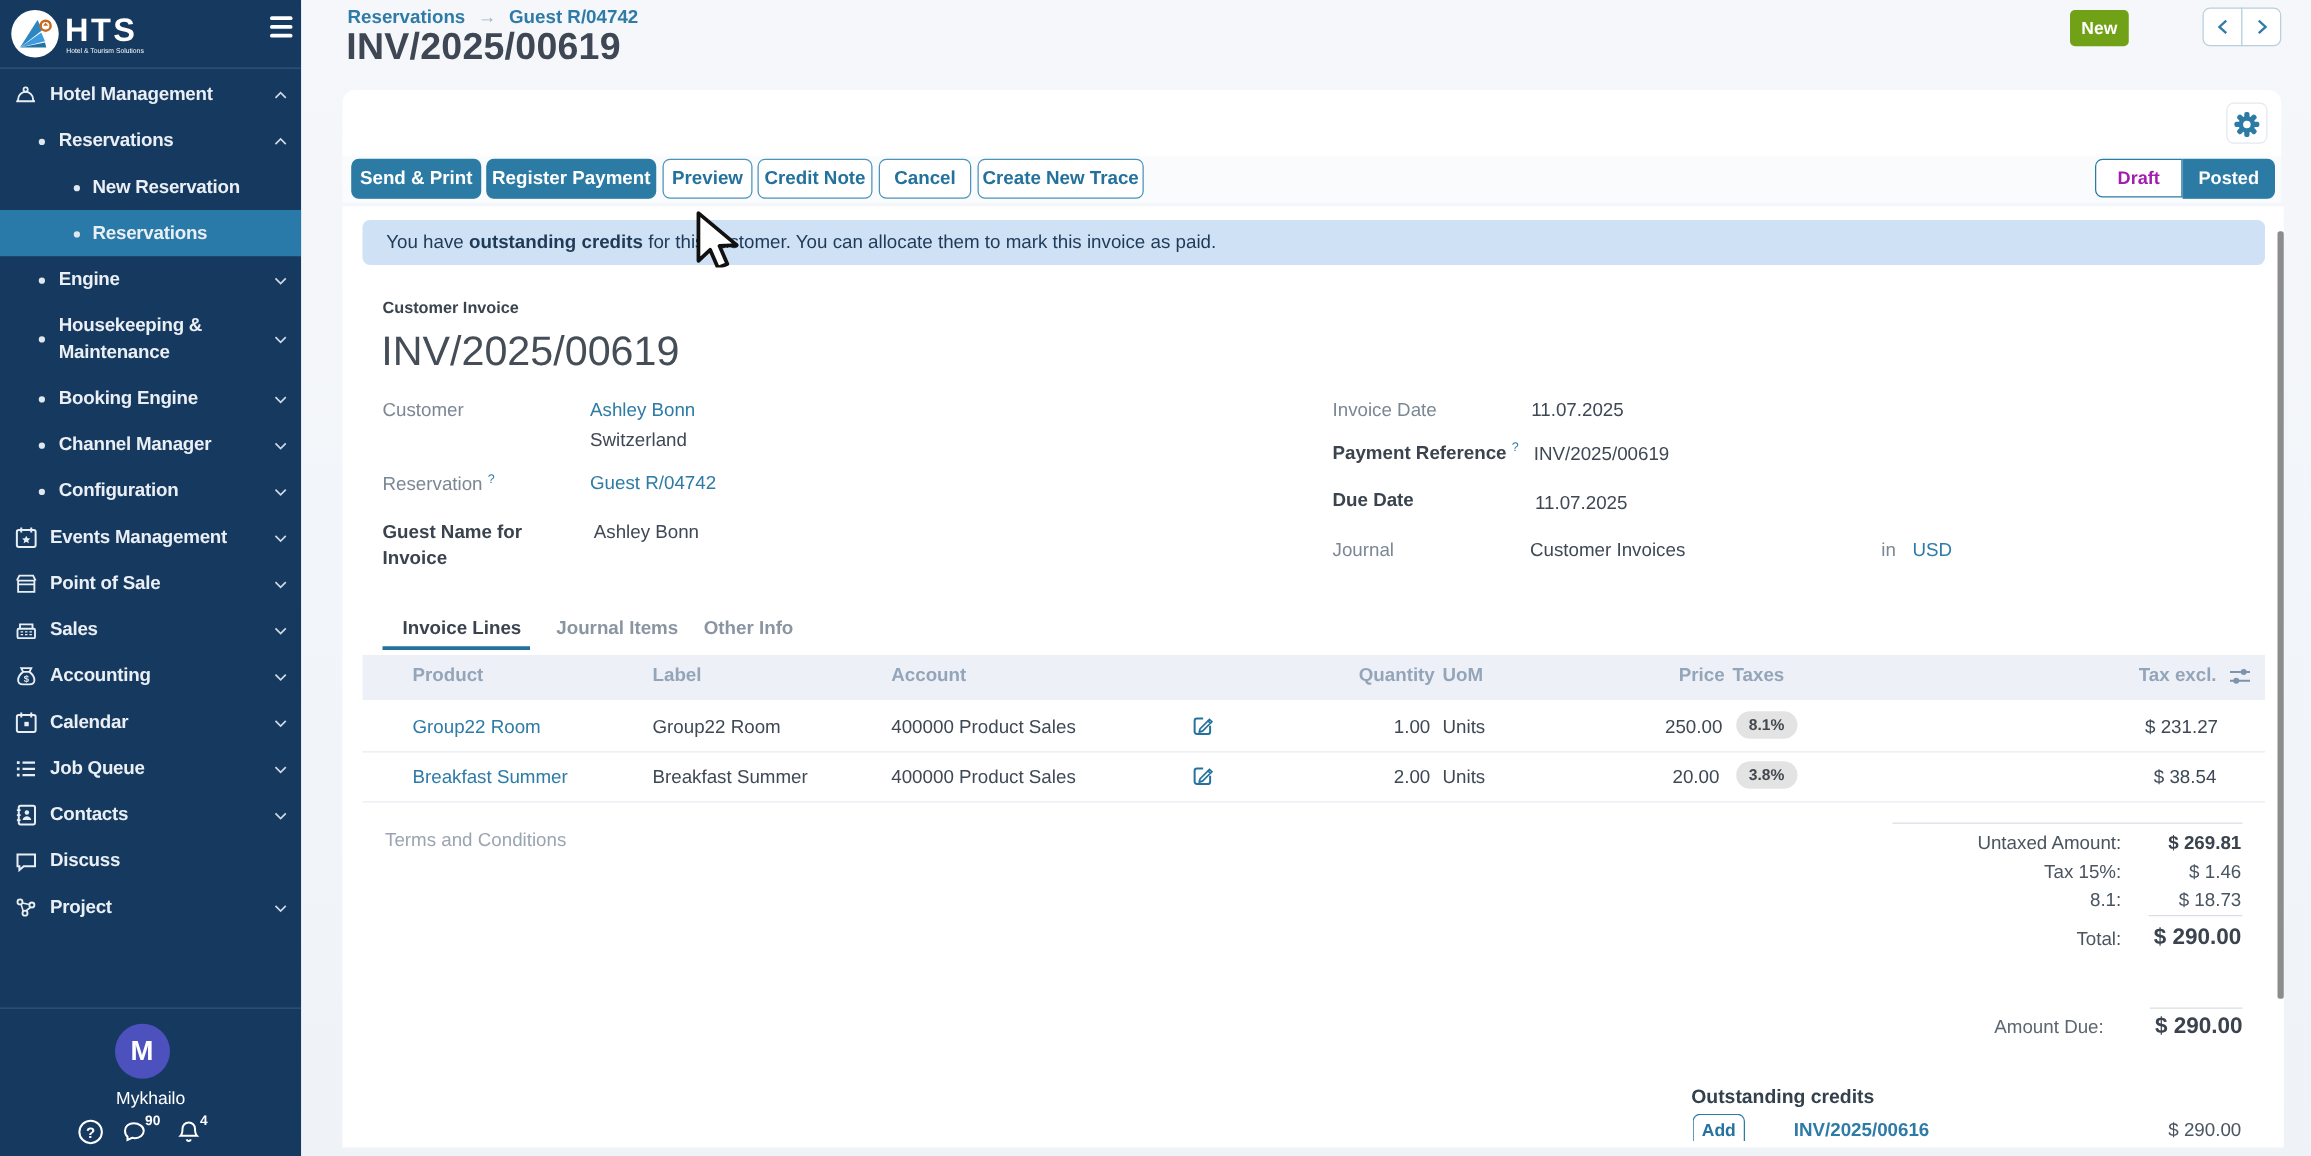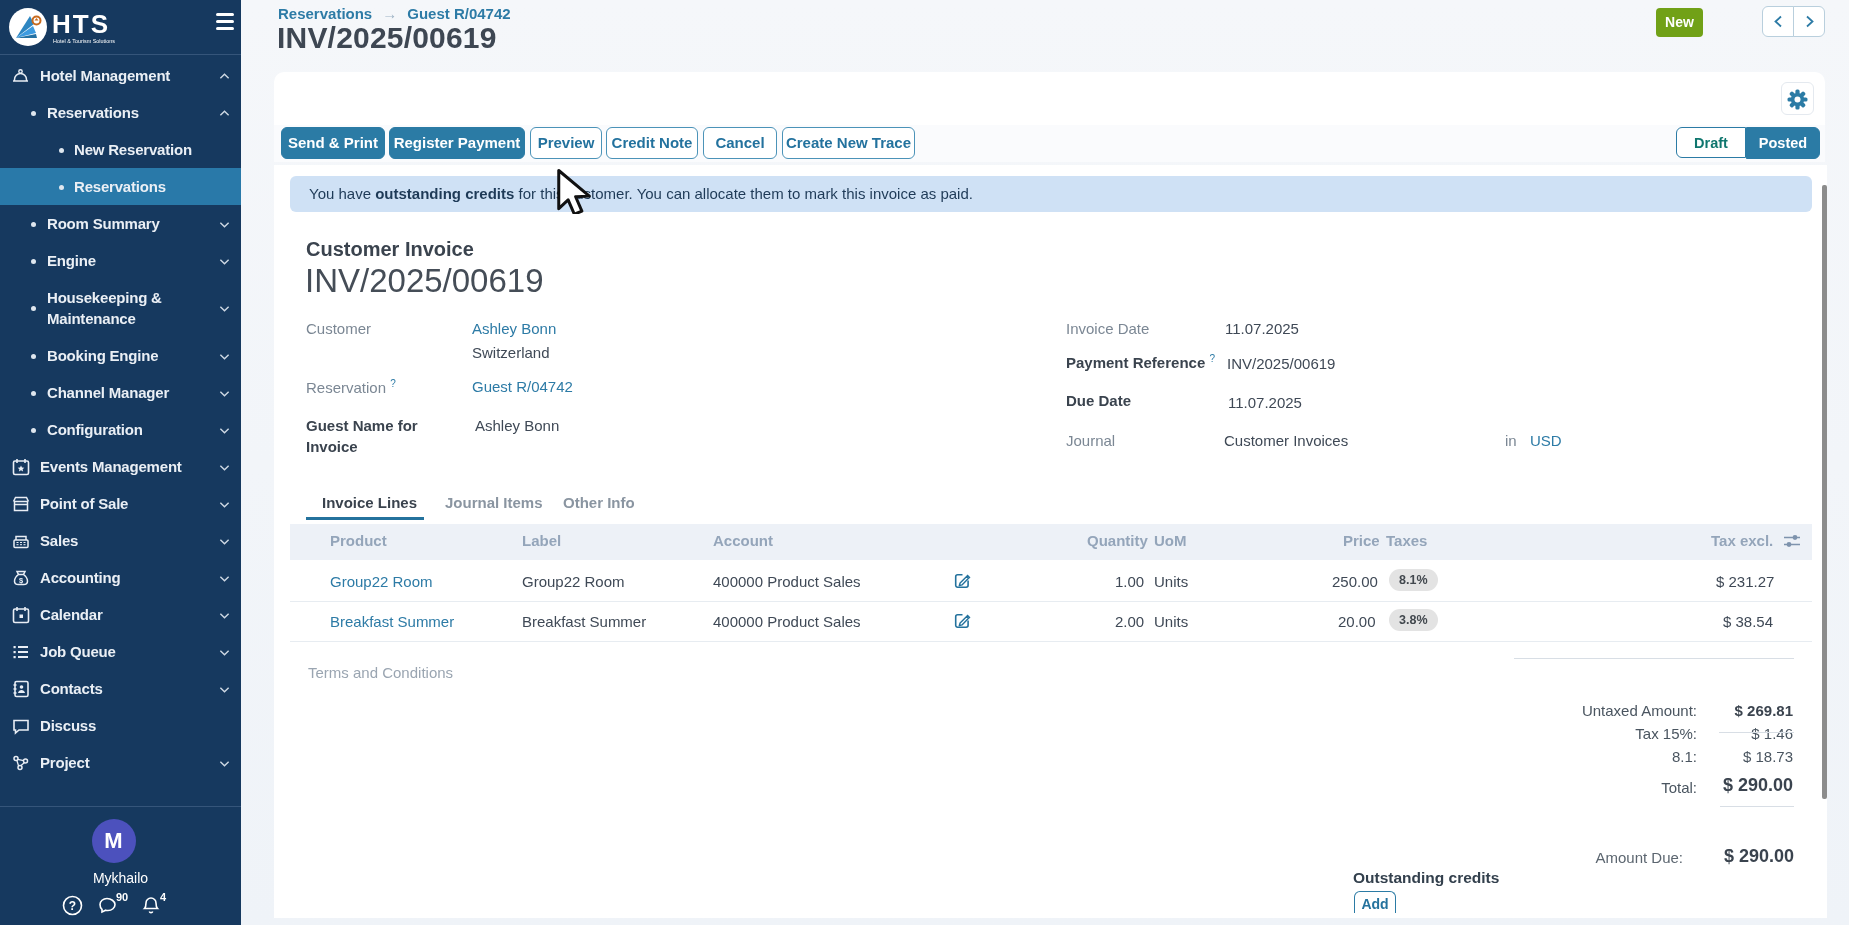--- a/index.html
+++ b/index.html
@@ -56,28 +56,28 @@
   #gearbtn { position:absolute; left:1540px; top:82px; width:33px; height:33px; background:#fff; border:1px solid #e4e9ef; border-radius:6px; text-align:center; }
   #btnstrip { position:absolute; left:33px; top:125px; width:1551px; height:37px; background:#fafbfd; }
 
   
   .btn { position:absolute; top:127px; height:32px; border-radius:6px; font-size:15px; font-weight:600; line-height:30px; text-align:center; }
   .btn.fill { background:#2b7ba5; color:#fff; border:1px solid #2b7ba5; }
   .btn.line { background:#fff; color:#23729e; border:1px solid #4b93b8; }
 
   
   #stat { position:absolute; left:1435px; top:127px; height:32px; }
-  #stat .draft { position:absolute; left:0; top:0; width:70px; height:31px; background:#fff; border:1px solid #2b7ba5; border-radius:6px 0 0 6px; color:#0f766e; font-size:14.5px; font-weight:600; text-align:center; line-height:30px; }
+  #stat .draft { position:absolute; left:0; top:0; width:70px; height:31px; background:#fff; border:1px solid #2b7ba5; border-radius:6px 0 0 6px; color:#a21caf; font-size:14.5px; font-weight:600; text-align:center; line-height:30px; }
   #stat .posted { position:absolute; left:70px; top:0; width:74px; height:32px; background:#2b7ba5; border:1px solid #2b7ba5; border-radius:0 6px 6px 0; color:#fff; font-size:14.5px; font-weight:600; text-align:center; line-height:30px; }
 
   
   #sheet { position:absolute; left:33px; top:165px; width:1553px; height:753px; background:#fff; }
   #alert { position:absolute; left:16px; top:11px; width:1522px; height:36px; background:#cfe1f5; border-radius:6px; font-size:15px; color:#1e3a57; line-height:36px; padding-left:19px; }
 
-  #cinv { position:absolute; left:32px; top:73px; font-size:20px; font-weight:bold; color:#3a434e; }
+  #cinv { position:absolute; left:32px; top:73px; font-size:13px; font-weight:bold; color:#3a434e; }
   #invno { position:absolute; left:31px; top:97px; font-size:33px; font-weight:400; color:#454d57; }
 
   .flabel { position:absolute; font-size:15px; color:#7b8794; }
   .flabel.req { color:#3a434e; font-weight:bold; }
   .fval { position:absolute; font-size:15px; color:#3f4956; }
   .fval.link { color:#2d7ba6; }
   .qm { color:#2d7ba6; font-size:10px; vertical-align:6px; }
 
   
   #tabs { position:absolute; left:0px; top:325px; width:1553px; height:31px; }
@@ -88,21 +88,21 @@
   
   #tbl { position:absolute; left:16px; top:356px; width:1522px; }
   .th { position:absolute; font-size:15px; font-weight:600; color:#94a5ba; }
   #thead { position:absolute; left:0; top:3px; width:1522px; height:36px; background:#edf1f7; }
   .td { position:absolute; font-size:15px; color:#3f4956; }
   .td.link { color:#2d7ba6; }
   .rline { position:absolute; left:0; width:1522px; height:1px; background:#e7ecf1; }
   .pill { position:absolute; background:#e3e3e3; border-radius:11px; font-size:12.5px; font-weight:bold; color:#42484e; padding:4px 10px; }
 
   
-  .tot { position:absolute; font-size:15px; color:#4a5560;margin-top:36px; }
+  .tot { position:absolute; font-size:15px; color:#4a5560; }
   .tot.b { font-weight:bold; color:#3a434e; }
   .tline { position:absolute; height:1px; background:#d8dee5; }
 
   #terms { position:absolute; left:34px; top:499px; font-size:15px; color:#9aa5b1; }
   #outh { position:absolute; left:1079px; top:704px; font-size:15.5px; font-weight:bold; color:#33404d; }
   #addbtn { position:absolute; left:1080px; top:726px; width:42px; height:22px; border:1px solid #2b7ba5; border-radius:6px 6px 0 0; border-bottom:none; color:#24729d; font-size:14px; font-weight:600; text-align:center; line-height:24px; }
 
   
   #thumb { position:absolute; left:1581px; top:185px; width:5px; height:614px; background:#8c8c8c; border-radius:2px; }
 </style>
@@ -150,27 +150,20 @@
       <div class="mi">
         <span class="dot l3"></span>
         <span class="lbl3">New Reservation</span>
       </div>
       <div class="mi sel">
         <span class="dot l3"></span>
         <span class="lbl3" style="font-weight:bold">Reservations</span>
       </div>
       <div class="mi">
         <span class="dot l2"></span>
-        <span class="lbl2">Room Summary</span>
-        <svg class="chev" width="12" height="12" viewBox="0 0 12 12">
-          <path fill="none" stroke="#cfd9e4" stroke-width="1.5" d="M1.5 4 L6 8.5 L10.5 4"></path>
-        </svg>
-      </div>
-      <div class="mi">
-        <span class="dot l2"></span>
         <span class="lbl2">Engine</span>
         <svg class="chev" width="12" height="12" viewBox="0 0 12 12">
           <path fill="none" stroke="#cfd9e4" stroke-width="1.5" d="M1.5 4 L6 8.5 L10.5 4"></path>
         </svg>
       </div>
       <div class="mi two">
         <span class="dot l2"></span>
         <span class="lbl2 hk">Housekeeping &amp;<br>Maintenance</span>
         <svg class="chev" width="12" height="12" viewBox="0 0 12 12">
           <path fill="none" stroke="#cfd9e4" stroke-width="1.5" d="M1.5 4 L6 8.5 L10.5 4"></path>

